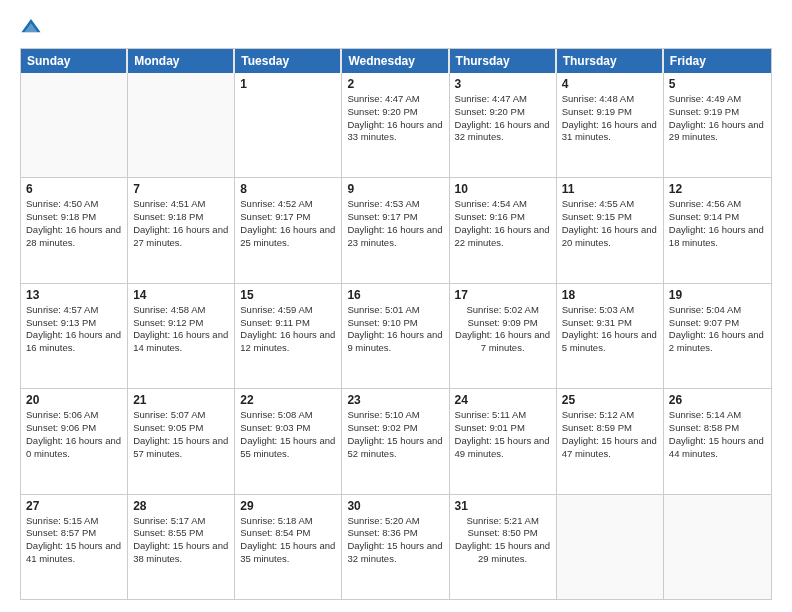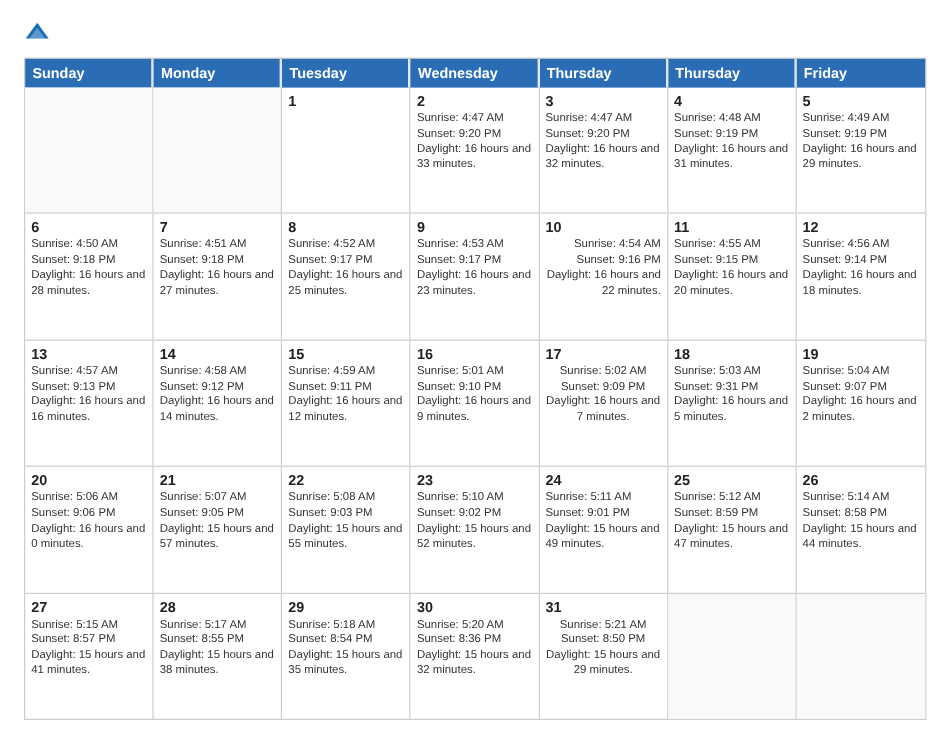--- a/index.html
+++ b/index.html
@@ -196,21 +196,21 @@
 Daylight: 16 hours and 25 minutes.</div>
           </div>
           <div class="cal-cell">
             <div class="day-num">9</div>
             <div class="day-info" style="white-space: pre-line;">Sunrise: 4:53 AM
 Sunset: 9:17 PM
 Daylight: 16 hours and 23 minutes.</div>
           </div>
           <div class="cal-cell">
             <div class="day-num">10</div>
-            <div class="day-info" style="white-space: pre-line; text-align: right;">Sunrise: 4:54 AM
+            <div class="day-info" style="white-space: pre-line;">Sunrise: 4:54 AM
 Sunset: 9:16 PM
 Daylight: 16 hours and 22 minutes.</div>
           </div>
           <div class="cal-cell">
             <div class="day-num">11</div>
             <div class="day-info" style="white-space: pre-line;">Sunrise: 4:55 AM
 Sunset: 9:15 PM
 Daylight: 16 hours and 20 minutes.</div>
           </div>
           <div class="cal-cell">

